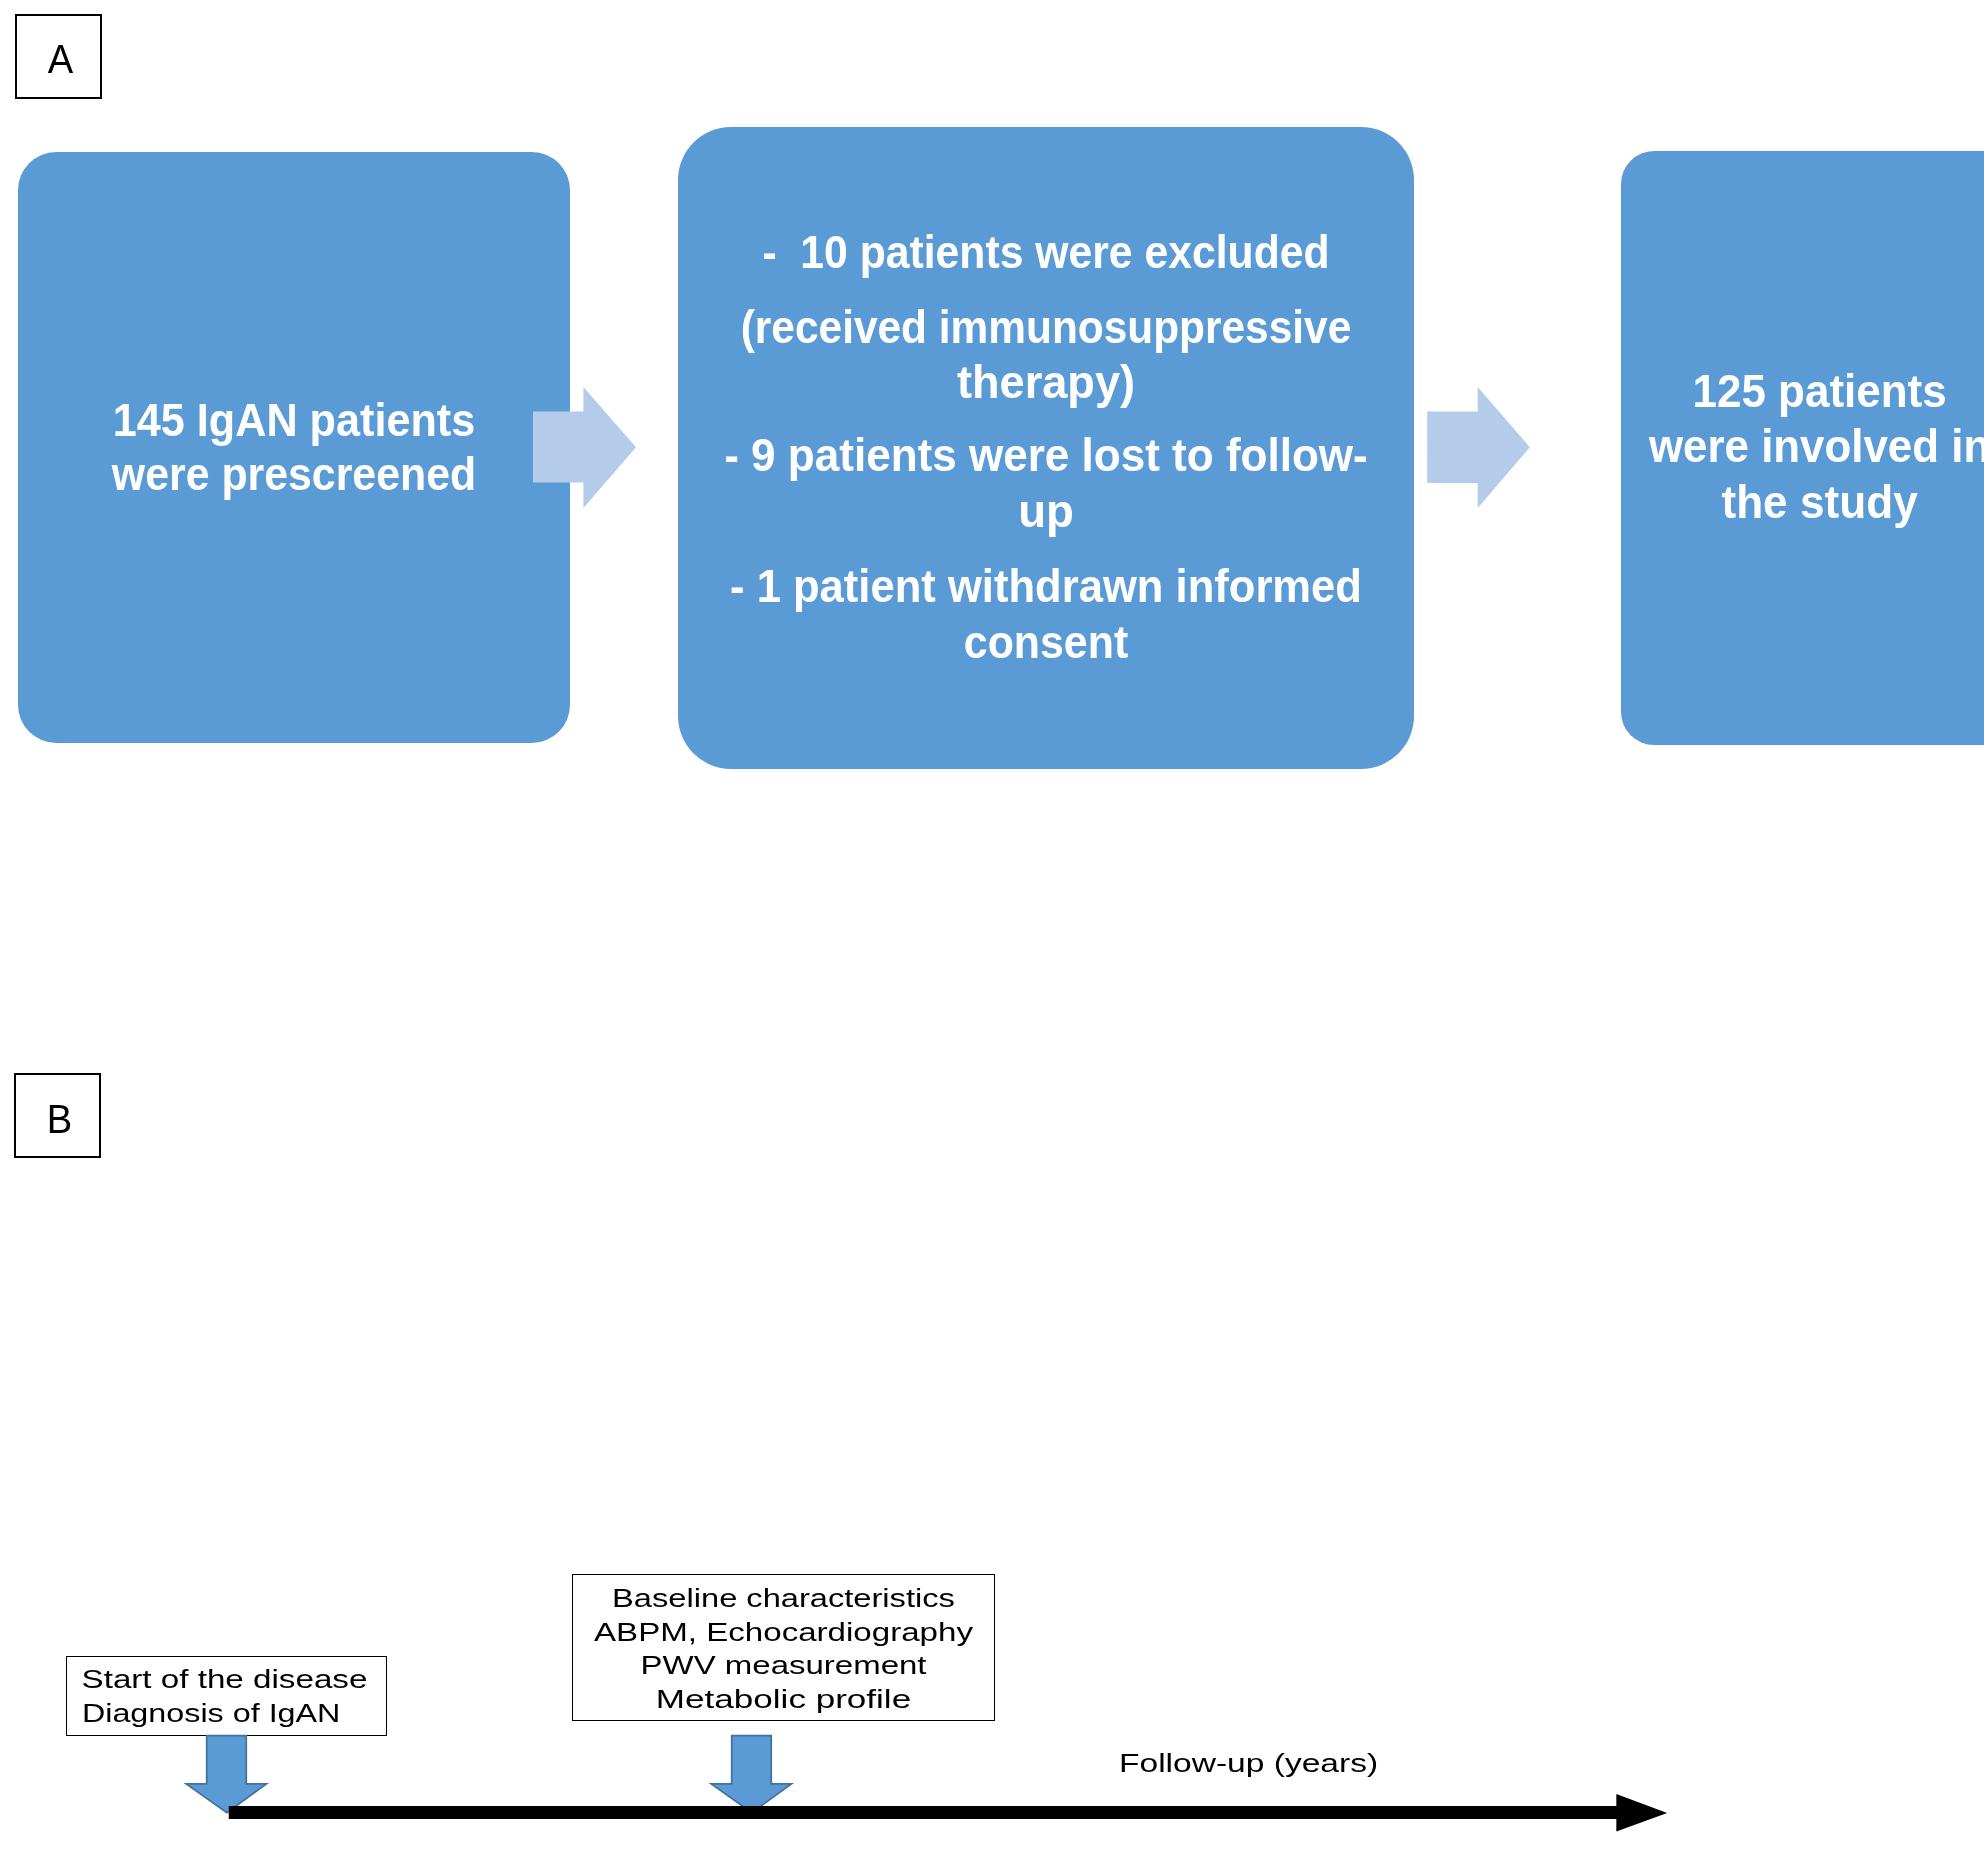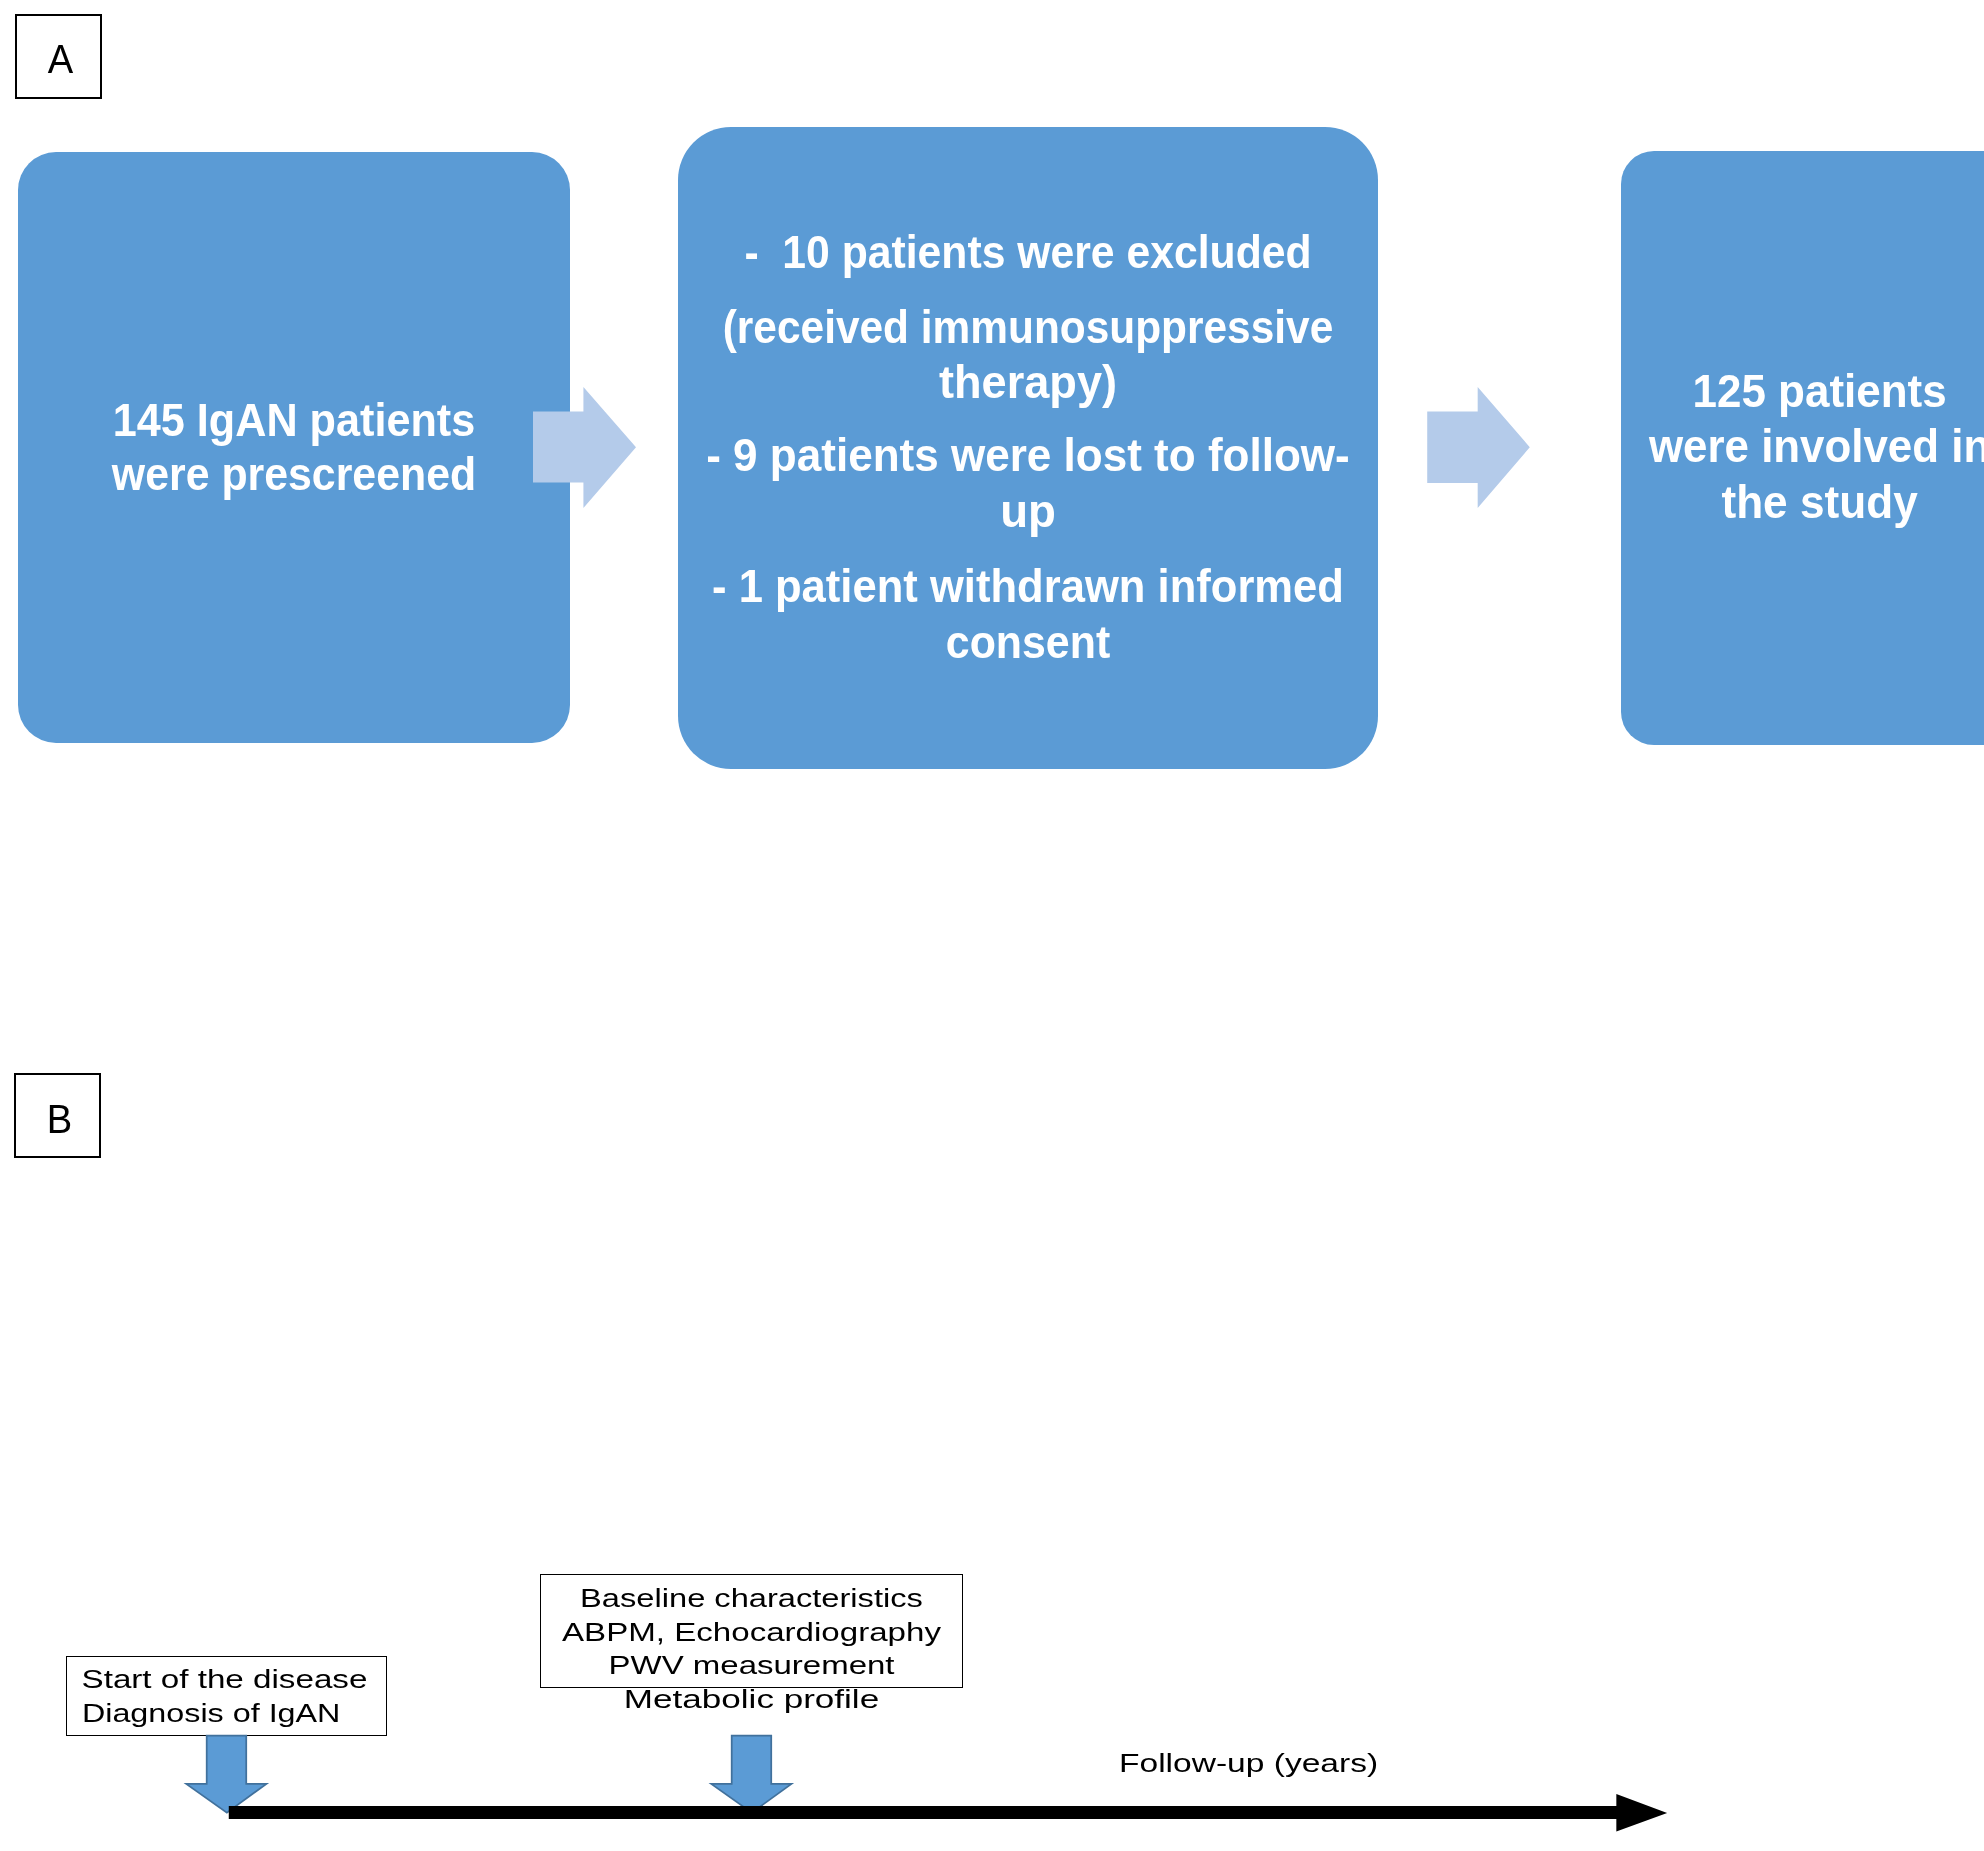--- a/index.html
+++ b/index.html
@@ -29,21 +29,21 @@
 
   <div class="flowbox" style="left:18px;top:152px;width:552px;height:591px;border-radius:38px;">
     <div class="flowtext" style="top:240px;transform:scaleX(0.9191);">145 IgAN patients</div>
     <div class="flowtext" style="top:294px;transform:scaleX(0.9112);">were prescreened</div>
   </div>
 
   <svg class="chev" style="left:533px;top:387px;width:103px;height:121px;" viewBox="0 0 190 223">
     <path d="M0,45 L93,45 L93,0 L190,111 L93,223 L93,176 L0,176 Z" fill="#b4cbea"></path>
   </svg>
 
-  <div class="flowbox" style="left:678px;top:127px;width:700px;height:642px;border-radius:53px;">
+  <div class="flowbox" style="left:678px;top:127px;width:700px;height:642px;border-radius:53px;padding-left:36px;">
     <div class="flowtext" style="top:97px;transform:scaleX(0.9085);">-  10 patients were excluded</div>
     <div class="flowtext" style="top:172px;transform:scaleX(0.9024);">(received immunosuppressive</div>
     <div class="flowtext" style="top:227px;transform:scaleX(0.9604);">therapy)</div>
     <div class="flowtext" style="top:300px;transform:scaleX(0.9371);">- 9 patients were lost to follow-</div>
     <div class="flowtext" style="top:356px;transform:scaleX(0.9700);">up</div>
     <div class="flowtext" style="top:431px;transform:scaleX(0.9272);">- 1 patient withdrawn informed</div>
     <div class="flowtext" style="top:487px;transform:scaleX(0.9120);">consent</div>
   </div>
 
   <svg class="chev" style="left:1427px;top:387px;width:103px;height:121px;" viewBox="0 0 189 223">
@@ -58,21 +58,21 @@
 
   <div class="panel-tag" style="left:13.6px;top:1073px;width:87px;height:85px;">
     <span class="panel-tag-letter" style="left:0;top:1.6px;width:87px;height:85px;line-height:85px;text-align:center;font-size:41px;transform:scaleX(0.93);">B</span>
   </div>
 
   <div class="tbox" style="left:66px;top:1642px;width:321px;height:80px;margin-top:14px;">
     <div class="tline" style="top:5.4px;text-align:left;padding-left:11.4px;transform-origin:left center;transform:scaleX(1.2759);">Start of the disease</div>
     <div class="tline" style="top:39px;text-align:left;padding-left:12px;transform-origin:left center;transform:scaleX(1.2423);">Diagnosis of IgAN</div>
   </div>
 
-  <div class="tbox" style="left:540px;top:1574px;width:423px;height:114px;">
+  <div class="tbox" style="left:572px;top:1574px;width:423px;height:147px;">
     <div class="tline" style="top:6px;transform:scaleX(1.2551);">Baseline characteristics</div>
     <div class="tline" style="top:40px;transform:scaleX(1.2728);">ABPM, Echocardiography</div>
     <div class="tline" style="top:73px;transform:scaleX(1.2688);">PWV measurement</div>
     <div class="tline" style="top:107px;transform:scaleX(1.3484);">Metabolic profile</div>
   </div>
 
   <svg class="darrow" style="left:183px;top:1733px;width:87px;height:82px;" viewBox="0 0 160 150">
     <path d="M43.6,4.6 L116.3,4.6 L116.3,93.1 L153.5,93.1 L80.7,146.0 L6.0,93.1 L43.6,93.1 Z" fill="#5b9bd5" stroke="#41719c" stroke-width="3.2" stroke-linejoin="miter"></path>
   </svg>
   <svg class="darrow" style="left:708px;top:1733px;width:87px;height:82px;" viewBox="0 0 160 150">

